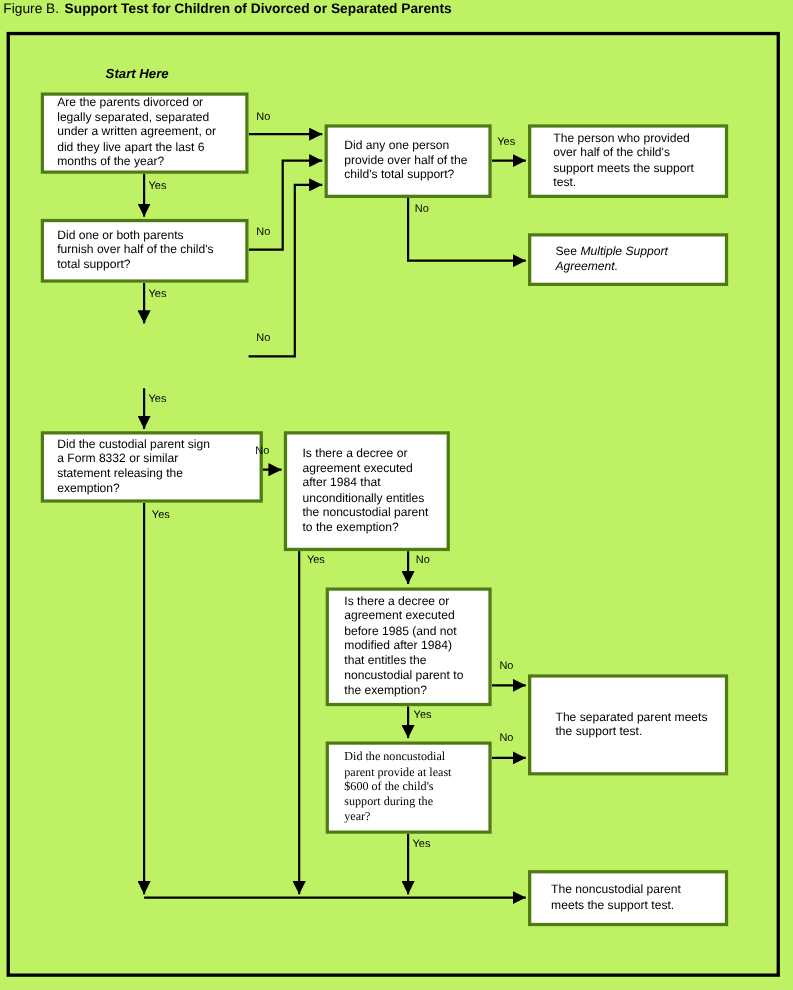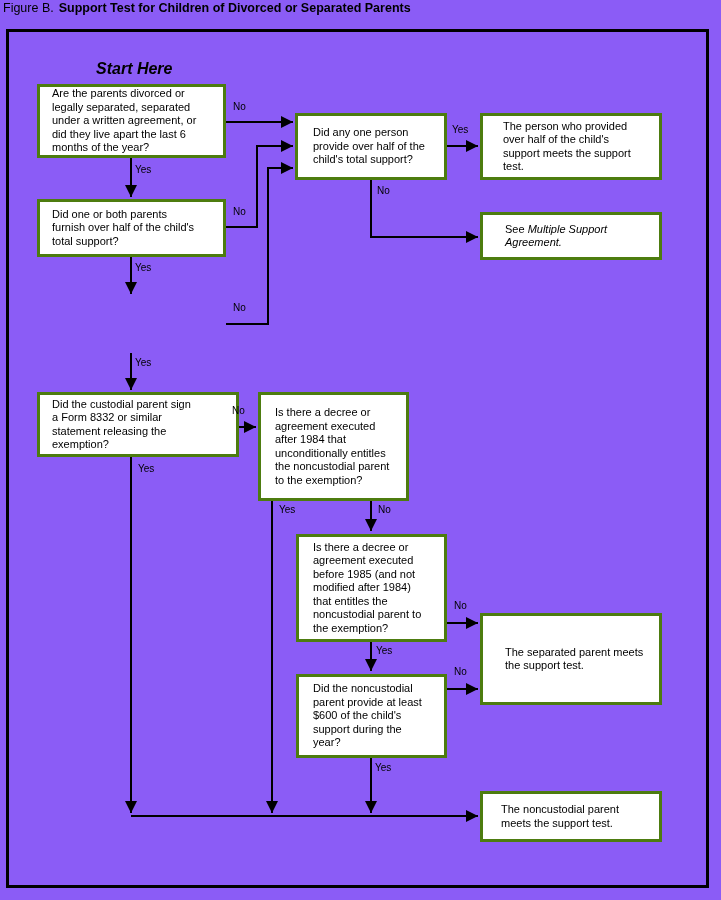--- a/index.html
+++ b/index.html
@@ -1,40 +1,40 @@
 <!DOCTYPE html>
 <html><head>
 <meta charset="utf-8">
 <style>
   html,body{margin:0;padding:0;background:#ffffff;}
   #canvas{
-    position:relative;width:721px;height:900px;background:#8b5cf6;
+    position:relative;width:721px;height:900px;background:#bef264;
     font-family:"Liberation Sans",sans-serif;color:#000;overflow:hidden;
   }
   .fig-title{position:absolute;left:3px;top:1px;font-size:12.5px;white-space:nowrap;}
   .fig-title .prefix{margin-right:5px;}
   .fig-title .main{font-weight:bold;}
   .frame{position:absolute;left:6px;top:29px;width:703px;height:859px;border:3px solid #000;box-sizing:border-box;}
   .connectors{position:absolute;left:0;top:0;pointer-events:none;}
   .box{
     position:absolute;border:3px solid #4d7c0f;box-sizing:border-box;background:#fff;
     display:flex;align-items:center;font-size:11px;line-height:13.5px;
     white-space:pre-line;text-align:left;
   }
-  .start-here{position:absolute;left:96px;top:60px;font-size:16px;font-weight:bold;font-style:italic;}
+  .start-here{position:absolute;left:96px;top:60px;font-size:12px;font-weight:bold;font-style:italic;}
   .lbl{position:absolute;font-size:10px;white-space:nowrap;}
 
   #q1{left:37px;top:84px;width:189px;height:74px;padding-left:12px;}
   #q2{left:37px;top:199px;width:189px;height:58px;padding-left:12px;}
   #q3{left:37px;top:296px;width:189px;height:57px;padding-left:12px;}
   #q4{left:37px;top:392px;width:202px;height:65px;padding-left:12px;}
   #q5{left:295px;top:113px;width:152px;height:67px;padding-left:15px;}
   #q6{left:258px;top:392px;width:151px;height:109px;padding-left:14px;}
   #q7{left:296px;top:534px;width:151px;height:108px;padding-left:14px;}
-  #q8{left:296px;top:674px;width:151px;height:84px;padding-left:14px;}
+  #q8{left:296px;top:674px;width:151px;height:84px;padding-left:14px;font-family:Liberation Serif, serif;}
   #r1{left:480px;top:113px;width:182px;height:67px;padding-left:20px;}
   #r2{left:480px;top:212px;width:182px;height:48px;padding-left:22px;}
   #r3{left:480px;top:613px;width:182px;height:92px;padding-left:22px;}
   #r4{left:480px;top:791px;width:182px;height:51px;padding-left:18px;}
   .it{font-style:italic;text-align:center;}
 
   
   #lq1no{left:233px;top:101px;}   #lq1yes{left:135px;top:164px;}
   #lq2no{left:233px;top:206px;}   #lq2yes{left:135px;top:262px;}
   #lq3no{left:233px;top:302px;}   #lq3yes{left:135px;top:357px;}

